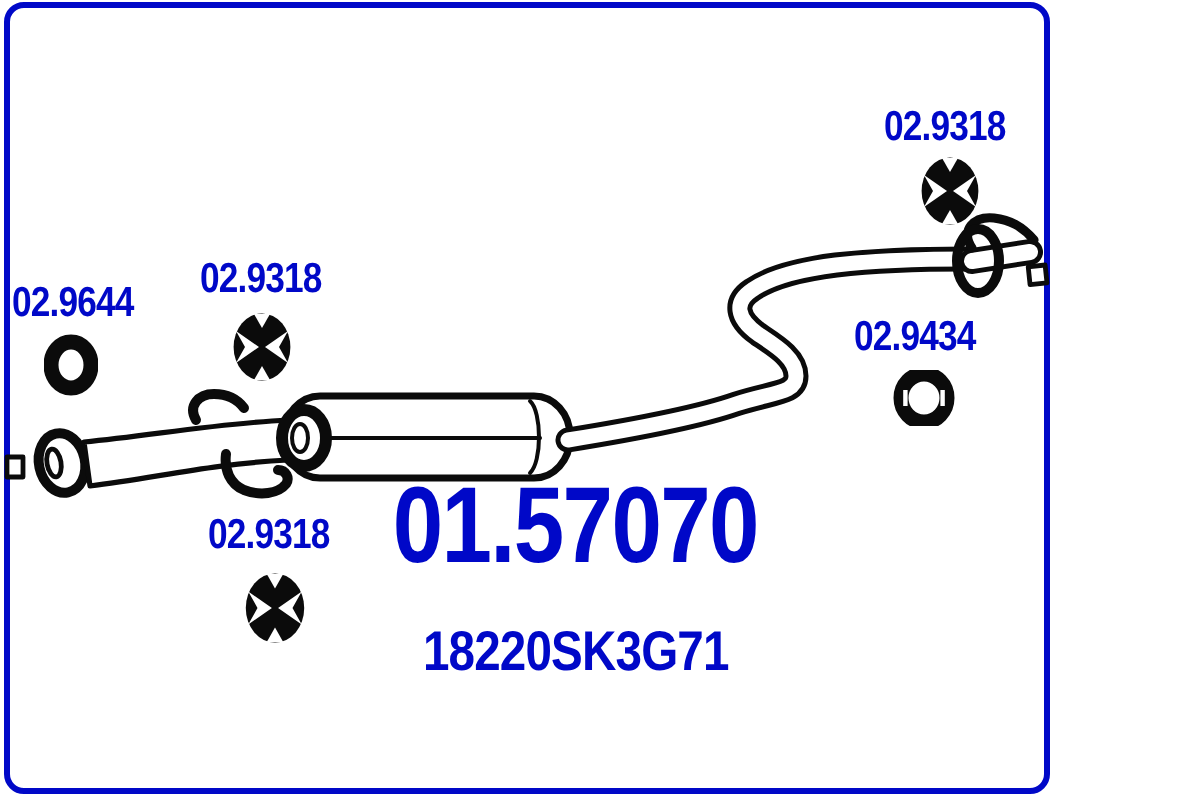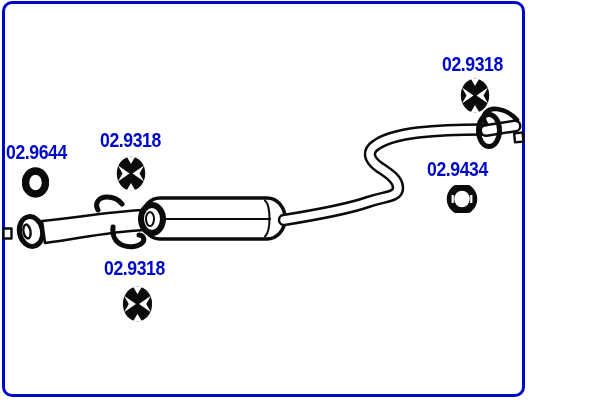--- a/index.html
+++ b/index.html
@@ -102,14 +102,20 @@
     <polygon points="28,9.5 16.5,17.5 28,25.5 23.5,17.5" fill="#fff"></polygon>
     <polygon points="11,34 19,34 15,27" fill="#fff"></polygon>
   </svg>
 
   <div class="lbl" style="left:6px;top:141px">02.9644</div>
   <div class="lbl" style="left:100px;top:129px">02.9318</div>
   <div class="lbl" style="left:442px;top:53px">02.9318</div>
   <div class="lbl" style="left:427px;top:158px">02.9434</div>
   <div class="lbl" style="left:104px;top:257px">02.9318</div>
 
+  <div class="ctr big" style="top:236px">
+    <span>01.57070</span>
+  </div>
+  <div class="ctr ref" style="top:312px">
+    <span>18220SK3G71</span>
+  </div>
 
 </div>
 
 </body></html>

